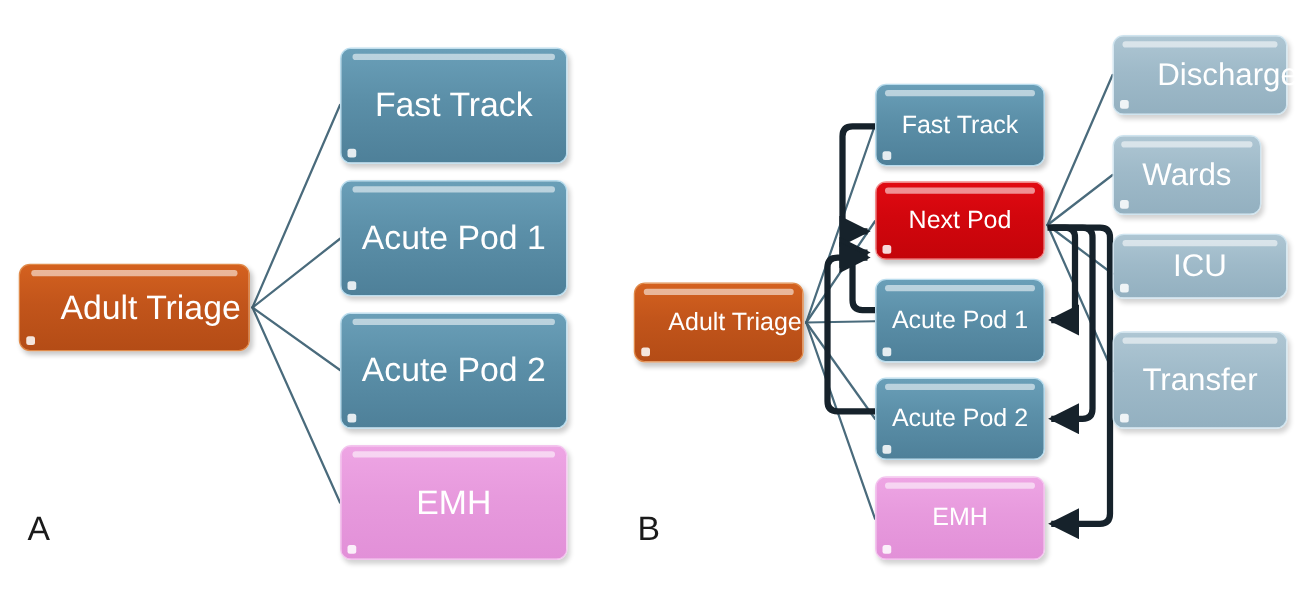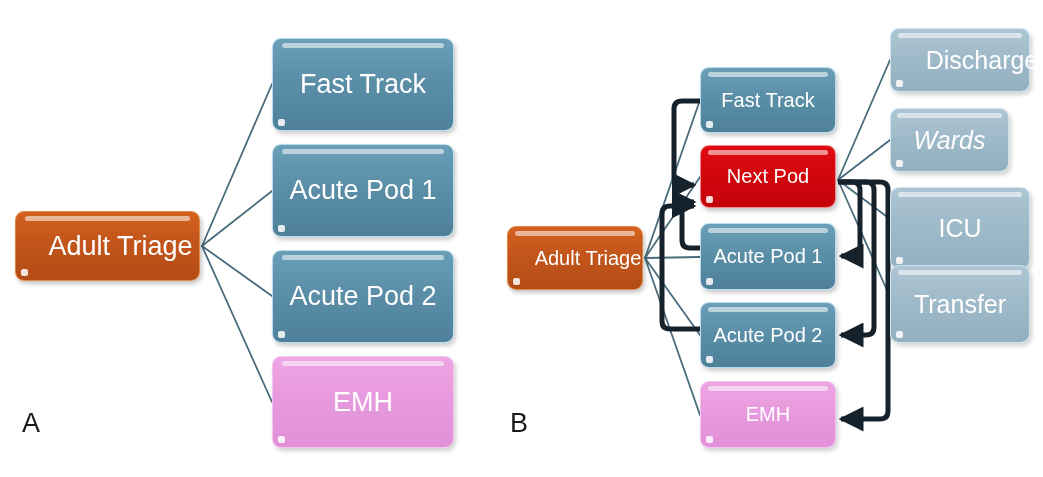--- a/index.html
+++ b/index.html
@@ -169,24 +169,24 @@
       </div>
       <div class="node n-blue" style="left: 700px; top: 302px; width: 136px; height: 66px; font-size: 20px;">
         <span class="lbl">Acute Pod 2</span>
       </div>
       <div class="node n-pink" style="left: 700px; top: 381px; width: 136px; height: 67px; font-size: 20px;">
         <span class="lbl">EMH</span>
       </div>
       <div class="node n-lightblue" style="left: 890px; top: 28px; width: 140px; height: 64px; font-size: 25px; padding-left: 44px;">
         <span class="lbl">Discharge</span>
       </div>
-      <div class="node n-lightblue" style="left: 890px; top: 108px; width: 119px; height: 64px; font-size: 25px; font-style: italic;">
+      <div class="node n-lightblue" style="left: 890px; top: 108px; width: 119px; height: 64px; font-size: 25px;">
         <span class="lbl">Wards</span>
       </div>
-      <div class="node n-lightblue" style="left: 890px; top: 187px; width: 140px; height: 82px; font-size: 25px;">
+      <div class="node n-lightblue" style="left: 890px; top: 187px; width: 140px; height: 52px; font-size: 25px;">
         <span class="lbl">ICU</span>
       </div>
       <div class="node n-lightblue" style="left: 890px; top: 265px; width: 140px; height: 78px; font-size: 25px;">
         <span class="lbl">Transfer</span>
       </div>
     </div>
   <div id="label-layer">
       <div class="panel-label" style="left: 22px; top: 408px;">A</div>
       <div class="panel-label" style="left: 510px; top: 408px;">B</div>
     </div>

